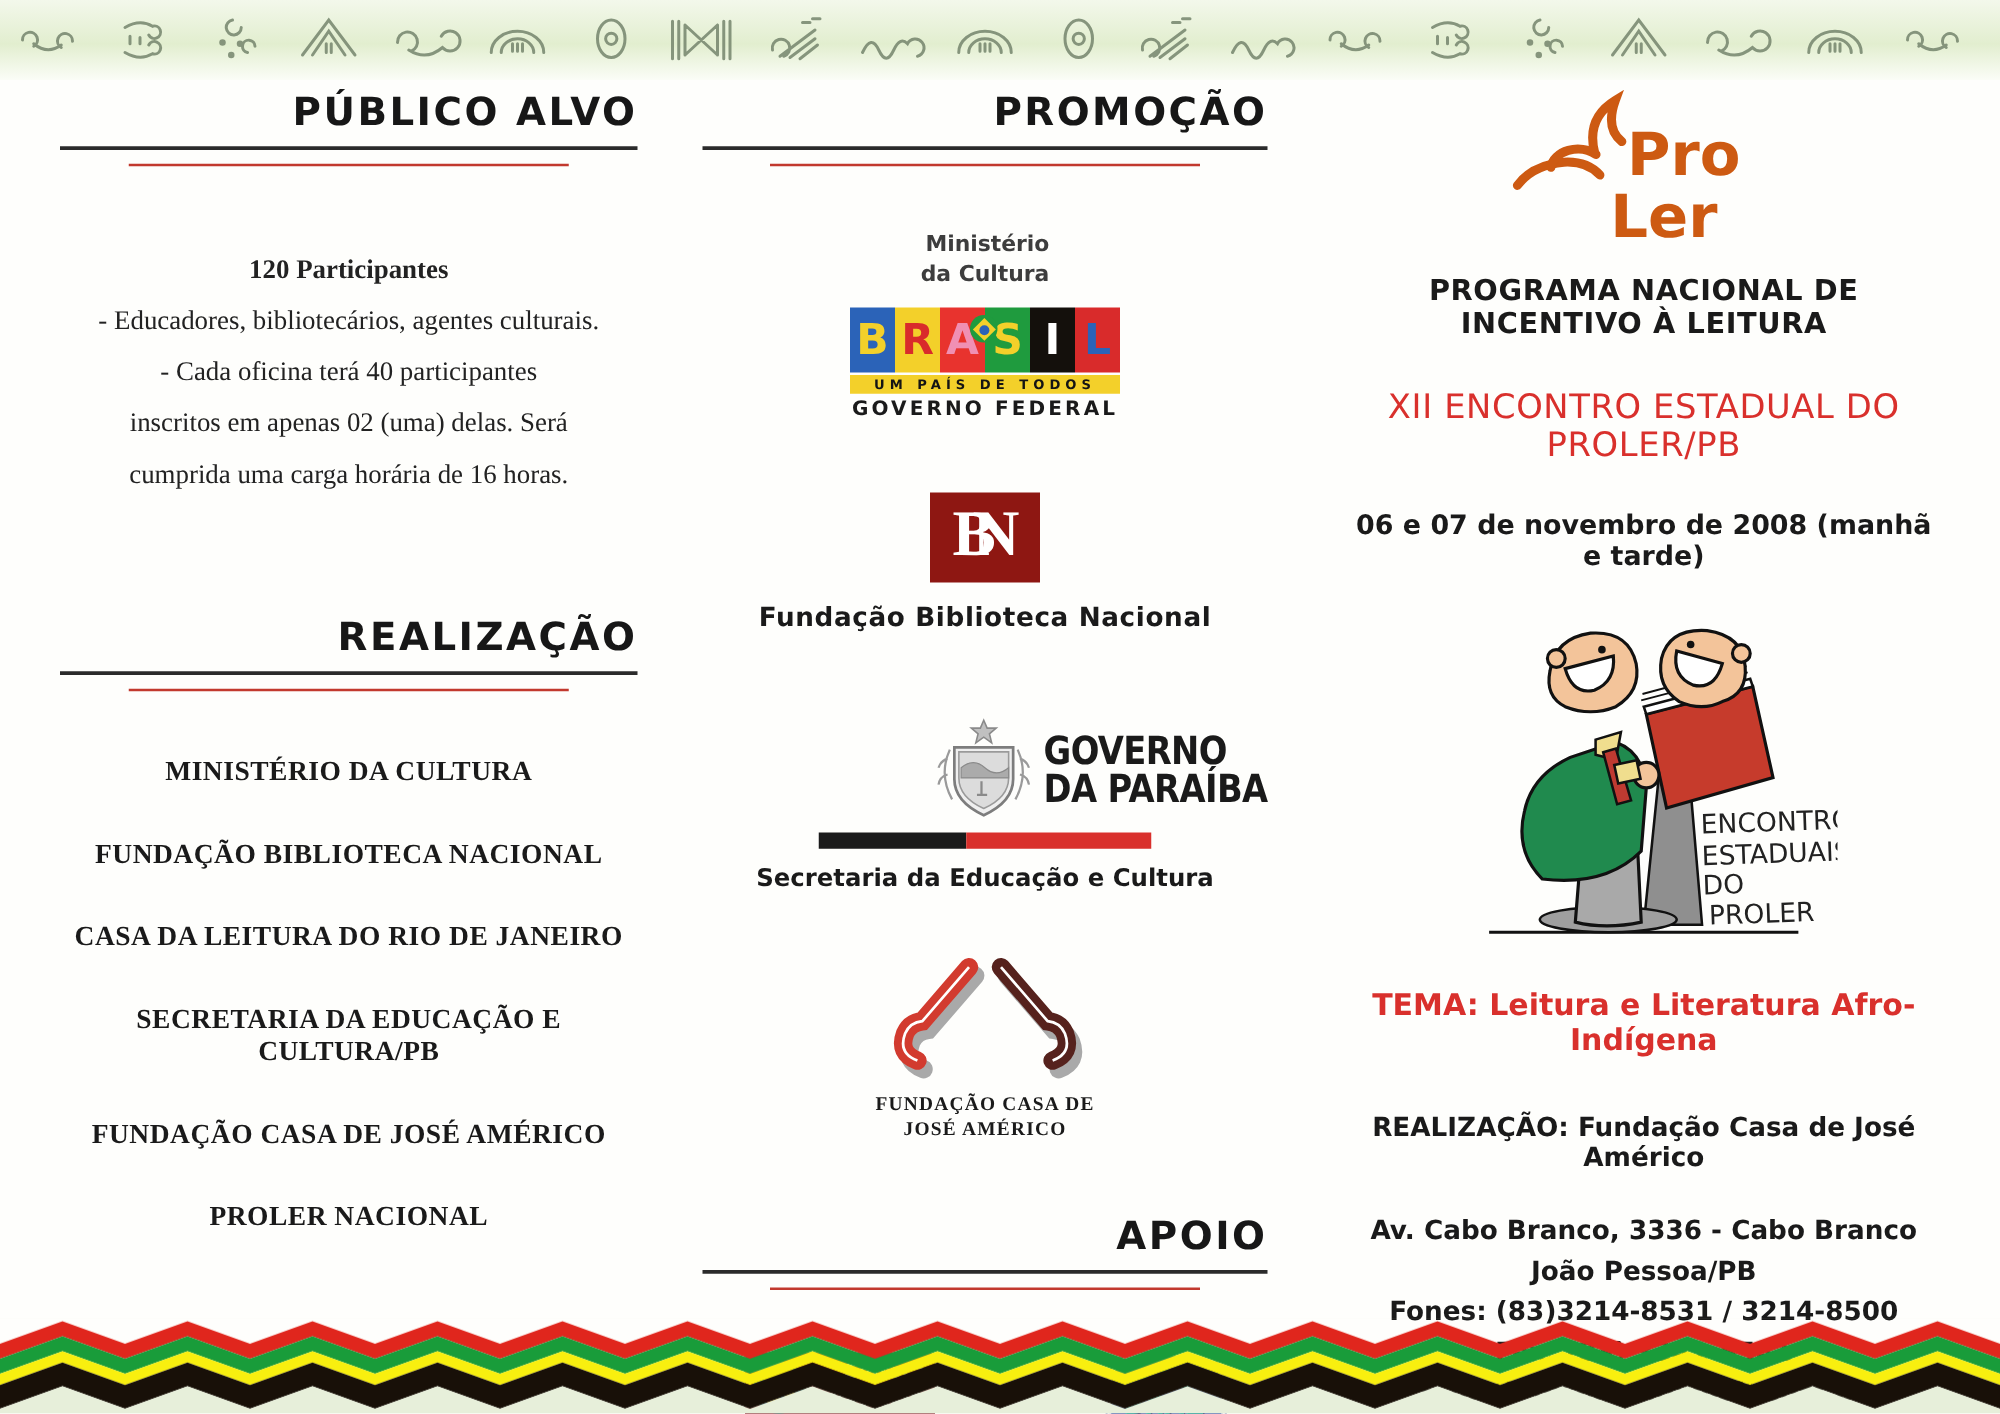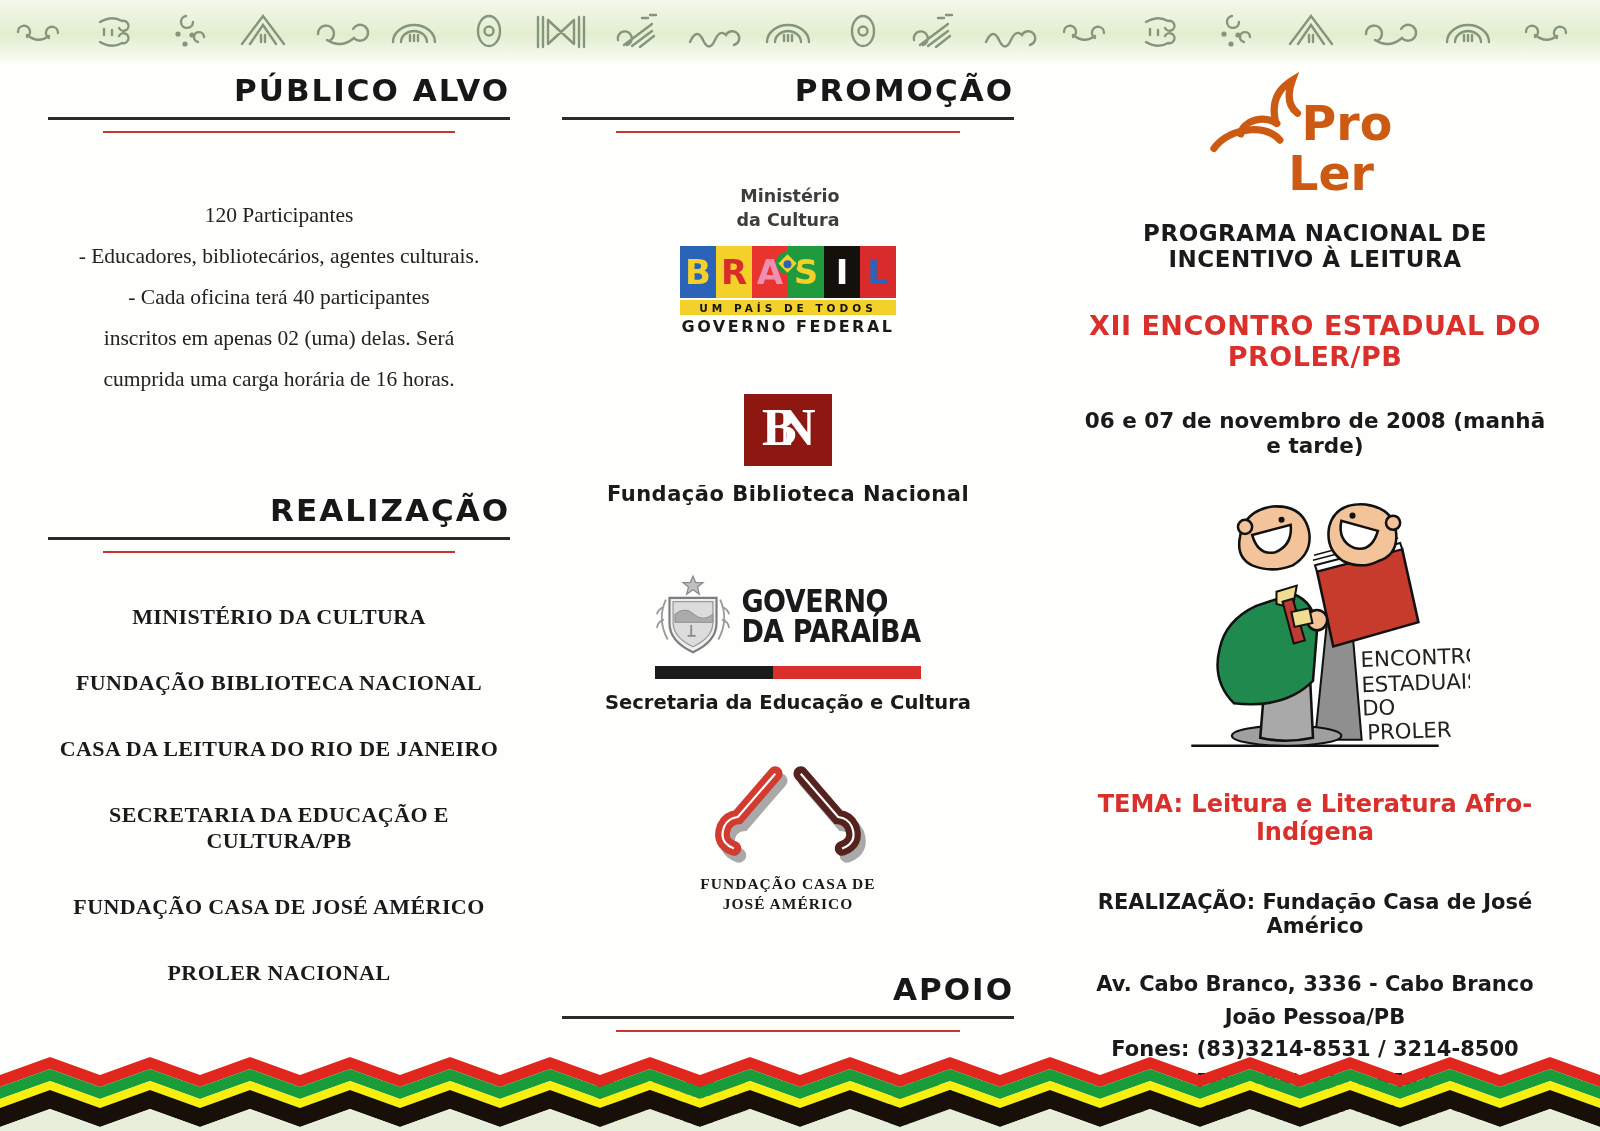--- a/index.html
+++ b/index.html
@@ -14,21 +14,21 @@
   .rule-black{border:none;border-top:3px solid #2b2b2b;margin:9px 0 0 0;}
   .rule-red{border:none;border-top:2px solid #c2392e;width:76%;margin:11px auto 0 auto;}
   
   .col{position:absolute;top:72px;}
   .col-left{left:48px;width:462px;}
   .col-mid{left:562px;width:452px;}
   .col-right{left:1078px;width:474px;text-align:center;}
   
   .pa-body{margin-top:62px;text-align:center;font-family:"Liberation Serif","DejaVu Serif",serif;
            font-size:21.5px;line-height:41px;color:#222;}
-  .pa-bold{font-weight:normal;}
+  .pa-bold{font-weight:bold;}
   .realizacao-head{margin-top:92px;}
   .real-list{margin-top:51px;text-align:center;font-family:"Liberation Serif","DejaVu Serif",serif;
              font-weight:bold;font-size:22px;letter-spacing:.4px;}
   .real-list div{margin-bottom:40px;}
   
   .minc-row{margin-top:52px;display:flex;justify-content:center;align-items:center;gap:14px;flex-direction:column;}
   .minc-label{text-align:right;font-weight:bold;font-size:17.5px;color:#3d3d3d;line-height:1.35;}
   .brasil{display:inline-block;position:relative;}
   .brasil-tiles{display:flex;}
   .tile{width:36px;height:52px;display:flex;align-items:center;justify-content:center;
@@ -44,21 +44,21 @@
   .brasil-strip{background:#f3d02a;color:#141414;font-weight:bold;font-size:10.5px;
         letter-spacing:4px;text-align:center;padding:2px 0 1px 0;margin-top:2px;}
   .brasil-gov{text-align:center;font-weight:bold;font-size:16px;letter-spacing:2.5px;margin-top:2px;}
   .fbn-block{margin-top:58px;text-align:center;}
   .fbn-square{width:88px;height:72px;background:#8e1712;margin:0 auto;position:relative;}
   .fbn-square span{position:absolute;color:#fff;font-family:"Liberation Serif","DejaVu Serif",serif;
         font-size:52px;font-weight:bold;top:4px;}
   .fbn-b{left:18px;} .fbn-n{left:34px;}
   .fbn-caption{margin-top:16px;font-weight:bold;font-size:21px;letter-spacing:.5px;}
   .pb-block{margin-top:66px;text-align:center;}
-  .pb-row{display:flex;justify-content:center;align-items:center;gap:10px;}
+  .pb-row{display:flex;justify-content:flex-end;align-items:center;gap:10px;}
   .pb-name{text-align:left;font-weight:bold;font-size:27px;line-height:.95;
         letter-spacing:-.5px;transform:scaleY(1.15);transform-origin:left center;}
   .pb-bar{width:266px;height:13px;margin:6px auto 0 auto;display:flex;}
   .pb-bar .b1{flex:1;background:#1b1b1b;} .pb-bar .b2{flex:1.25;background:#d9302c;}
   .pb-caption{margin-top:12px;font-weight:bold;font-size:19.5px;}
   .fcja-block{margin-top:42px;text-align:center;}
   .fcja-caption{font-family:"Liberation Serif","DejaVu Serif",serif;font-weight:bold;
         font-size:15.5px;letter-spacing:1px;line-height:1.25;margin-top:-4px;}
   .apoio-head{margin-top:58px;}
   .apoio-row{margin-top:50px;display:flex;justify-content:center;align-items:flex-start;gap:92px;}
@@ -80,21 +80,21 @@
   .sb-blue{position:absolute;inset:0;background:#1c3fa0;border-radius:26px;
         border:3px solid #fff;box-shadow:0 0 0 1.5px #98a6c8;box-sizing:border-box;
         display:flex;flex-direction:column;align-items:center;justify-content:flex-start;padding-top:8px;}
   .sb-blue span{color:#14b8a6;font-weight:bold;font-style:italic;font-size:21px;line-height:1.02;
         letter-spacing:.5px;text-shadow:1px 1px 0 #0c1c52;}
   .sb-red{position:absolute;left:7px;right:7px;bottom:1px;background:#d0222b;border-radius:10px;
         border:2px solid #fff;text-align:center;line-height:1.05;padding:2px 0;}
   .sb-red span{display:block;color:#fff;font-weight:bold;font-size:9.5px;}
   
   .program-title{font-weight:bold;font-size:23px;letter-spacing:.5px;margin-top:12px;}
-  .event-title{font-weight:bold;font-size:27px;color:#d9302c;margin-top:38px;letter-spacing:.5px;}
+  .event-title{font-weight:normal;font-size:27px;color:#d9302c;margin-top:38px;letter-spacing:.5px;}
   .date-line{font-weight:bold;font-size:21.5px;margin-top:36px;}
   .tema-line{font-weight:bold;font-size:24px;color:#d9302c;margin-top:26px;}
   .realiza-line{font-weight:bold;font-size:21px;margin-top:44px;}
   .address{margin-top:30px;font-weight:bold;font-size:21px;line-height:1.55;}
   
   .zigzag{position:absolute;left:0;top:1055px;}
 </style>
 </head>
 <body>
 

